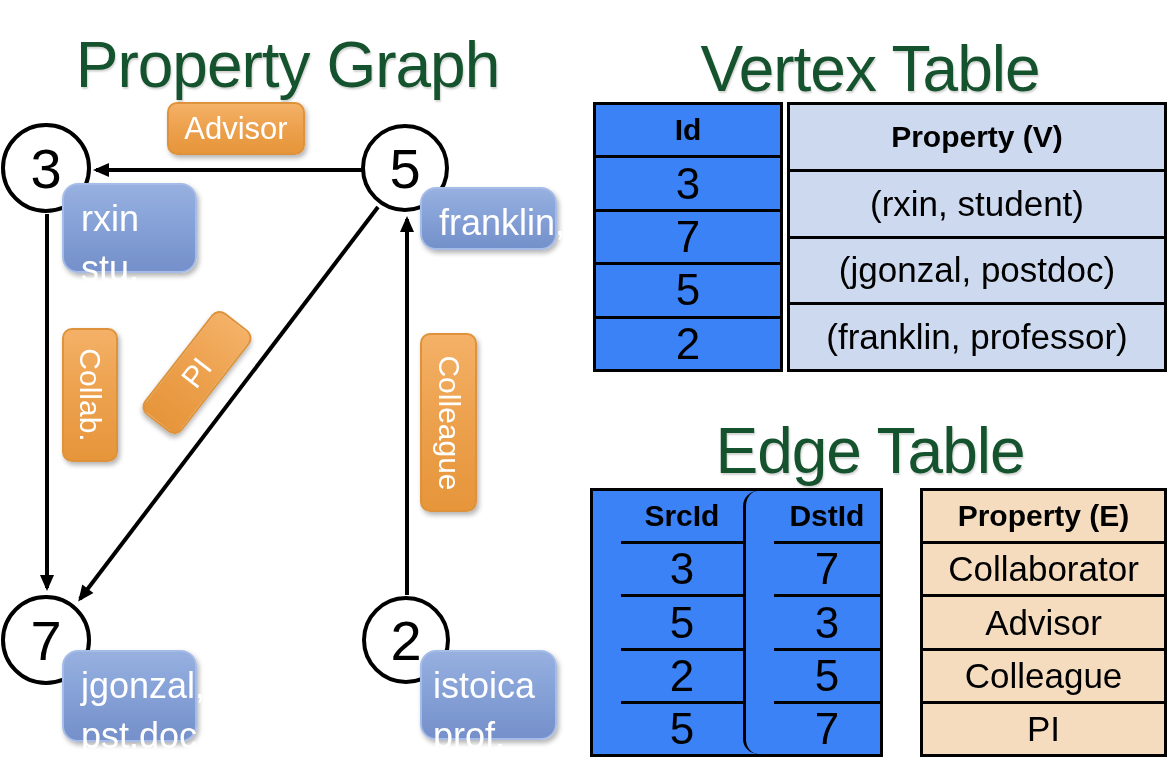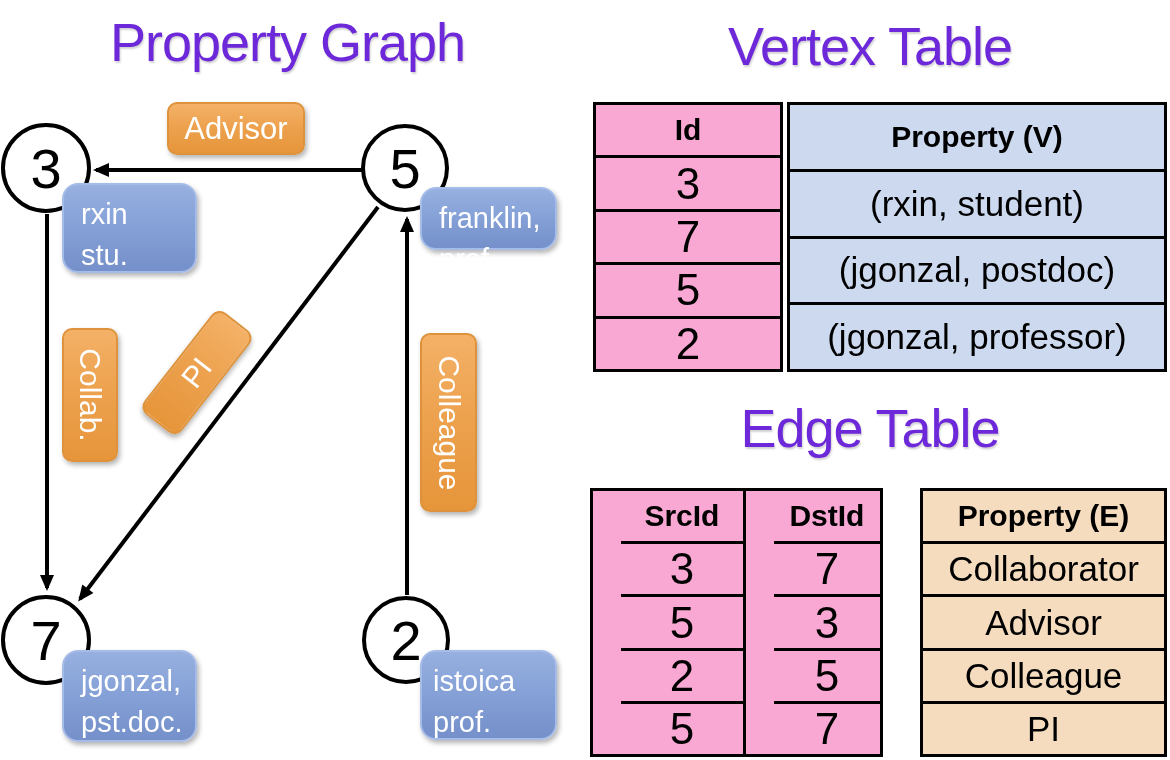--- a/index.html
+++ b/index.html
@@ -1,44 +1,44 @@
 <!DOCTYPE html>
 <html><head>
 <meta charset="utf-8">
 <style>
   html,body{margin:0;padding:0;background:#fff;}
   .canvas{position:relative;width:1170px;height:760px;background:#ffffff;overflow:hidden;
           font-family:"Liberation Sans", sans-serif;color:#000;}
-  .title{position:absolute;text-align:center;font-size:54px;line-height:1.05;color:#6d28d9;
-         text-shadow:1px 2px 2px rgba(0,0,0,0.18);letter-spacing:-1px;white-space:nowrap;}
+  .title{position:absolute;text-align:center;font-size:64px;line-height:1.05;color:#14532d;
+         text-shadow:1px 2px 2px rgba(0,0,0,0.18);letter-spacing:-1px;white-space:nowrap;margin-top:18px;}
   #pg-title{left:0;top:14px;width:575px;}
   #vt-title{left:585px;top:18px;width:570px;}
   #et-title{left:585px;top:400px;width:570px;}
 
   
   #edges-svg{position:absolute;left:0;top:0;z-index:1;}
   .vertex{position:absolute;border:4.5px solid #000;border-radius:50%;background:#fff;
           display:flex;align-items:center;justify-content:center;font-size:56px;z-index:2;
           box-sizing:border-box;}
   .elabel{position:absolute;border-radius:10px;
           background:linear-gradient(180deg,#F4B167 0%,#EDA24F 45%,#E6953A 100%);
           border:2px solid #DD923B;color:#fff;display:flex;align-items:center;justify-content:center;
           box-shadow:2px 3px 5px rgba(0,0,0,0.30);z-index:3;font-size:30px;box-sizing:border-box;}
   .elabel .rot90{transform:rotate(90deg);white-space:nowrap;}
   #pi-box{transform:rotate(38deg);}
   #pi-box .rotm90{transform:rotate(-90deg);white-space:nowrap;}
   .vlabel{position:absolute;border-radius:16px;
           background:linear-gradient(180deg,#97B0E0 0%,#84A0D6 50%,#7590CA 100%);
-          border:2px solid #A6BCE8;color:#fff;font-size:29px;line-height:1.40;
+          border:2px solid #A6BCE8;color:#fff;font-size:36px;line-height:1.40;
           padding:9px 0 0 17px;box-shadow:2px 3px 5px rgba(0,0,0,0.30);z-index:4;box-sizing:border-box;}
   .vlabel span{display:block;}
 
   
   .col{position:absolute;border:3px solid #000;box-sizing:border-box;display:flex;
-       flex-direction:column;background:#f9a8d4;}
+       flex-direction:column;background:#3b82f6;}
   .col .cell{flex:1;display:flex;align-items:center;justify-content:center;
              border-top:3px solid #000;}
   .col .cell:first-child{border-top:none;}
   .head{font-weight:bold;font-size:30px;}
   .num{font-size:44px;}
   .prop{font-size:35px;}
   .bluefill{background:#CDD9EE;}
   .peachfill{background:#F5DCBF;}
   .twocol{flex-direction:row;padding:0;}
   .twocol .subcol{display:flex;flex-direction:column;height:100%;box-sizing:border-box;padding-left:28px;}
@@ -113,34 +113,34 @@
       <div class="cell head">Id</div>
       <div class="cell num">3</div>
       <div class="cell num">7</div>
       <div class="cell num">5</div>
       <div class="cell num">2</div>
     </div>
     <div class="col bluefill" style="left:787px;top:102px;width:380px;height:270px;text-align:center;">
       <div class="cell head">Property (V)</div>
       <div class="cell prop">(rxin, student)</div>
       <div class="cell prop">(jgonzal, postdoc)</div>
-      <div class="cell prop">(jgonzal, professor)</div>
+      <div class="cell prop">(franklin, professor)</div>
     </div>
   </div>
 
   <div>
     <div class="col twocol" style="left:590px;top:488px;width:293px;height:269px;">
       <div class="subcol" style="width:152px;">
         <div class="cell head">SrcId</div>
         <div class="cell num">3</div>
         <div class="cell num">5</div>
         <div class="cell num">2</div>
         <div class="cell num">5</div>
       </div>
-      <div class="subcol right" style="width:139px;">
+      <div class="subcol right" style="width:139px;border-radius:15px;">
         <div class="cell head">DstId</div>
         <div class="cell num">7</div>
         <div class="cell num">3</div>
         <div class="cell num">5</div>
         <div class="cell num">7</div>
       </div>
     </div>
     <div class="col peachfill" style="left:920px;top:488px;width:247px;height:269px;">
       <div class="cell head">Property (E)</div>
       <div class="cell prop">Collaborator</div>

